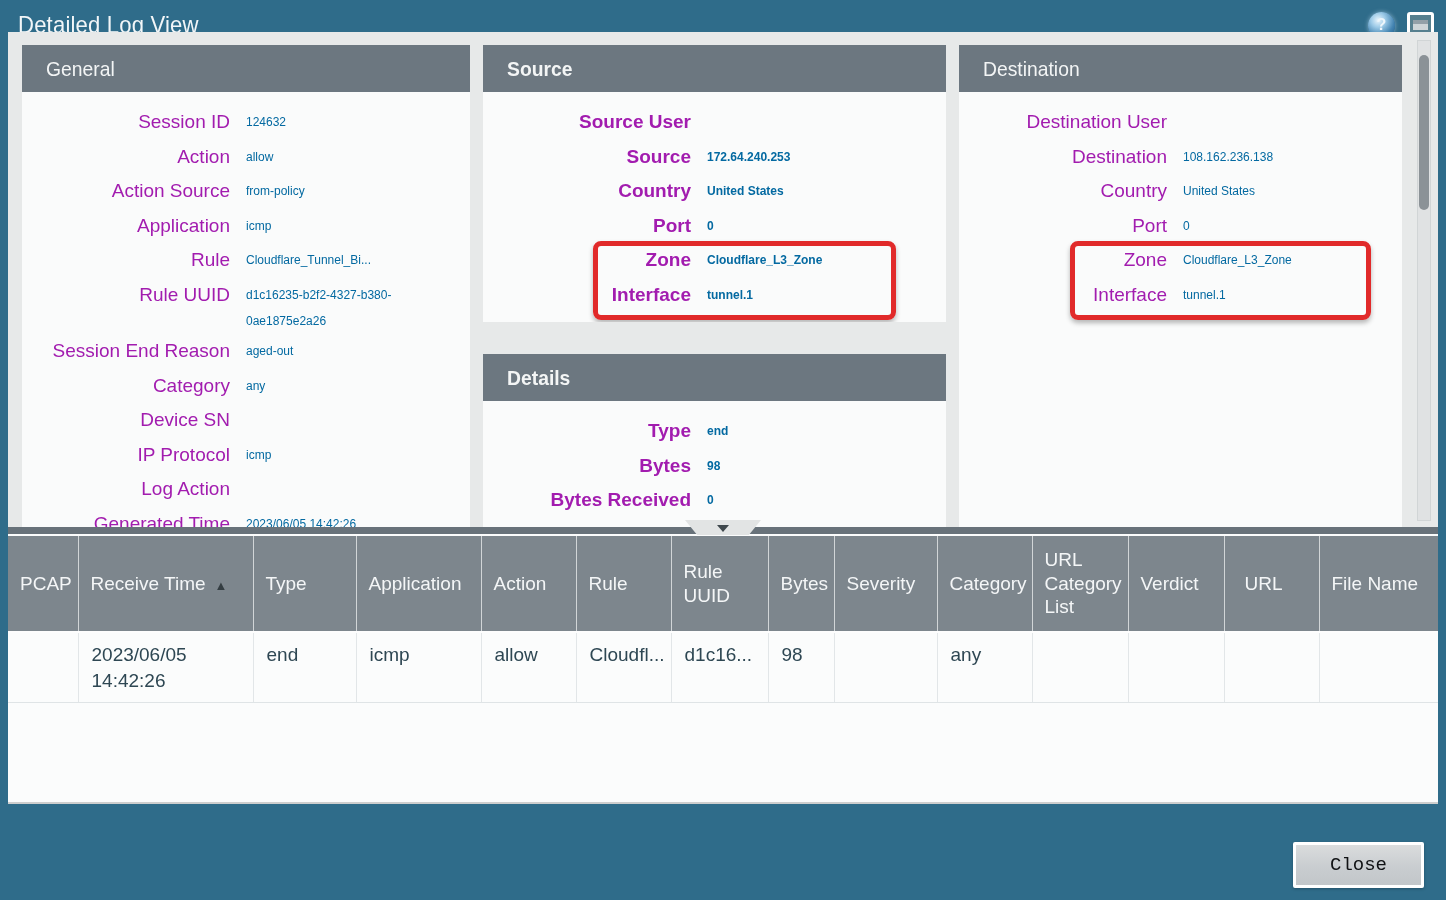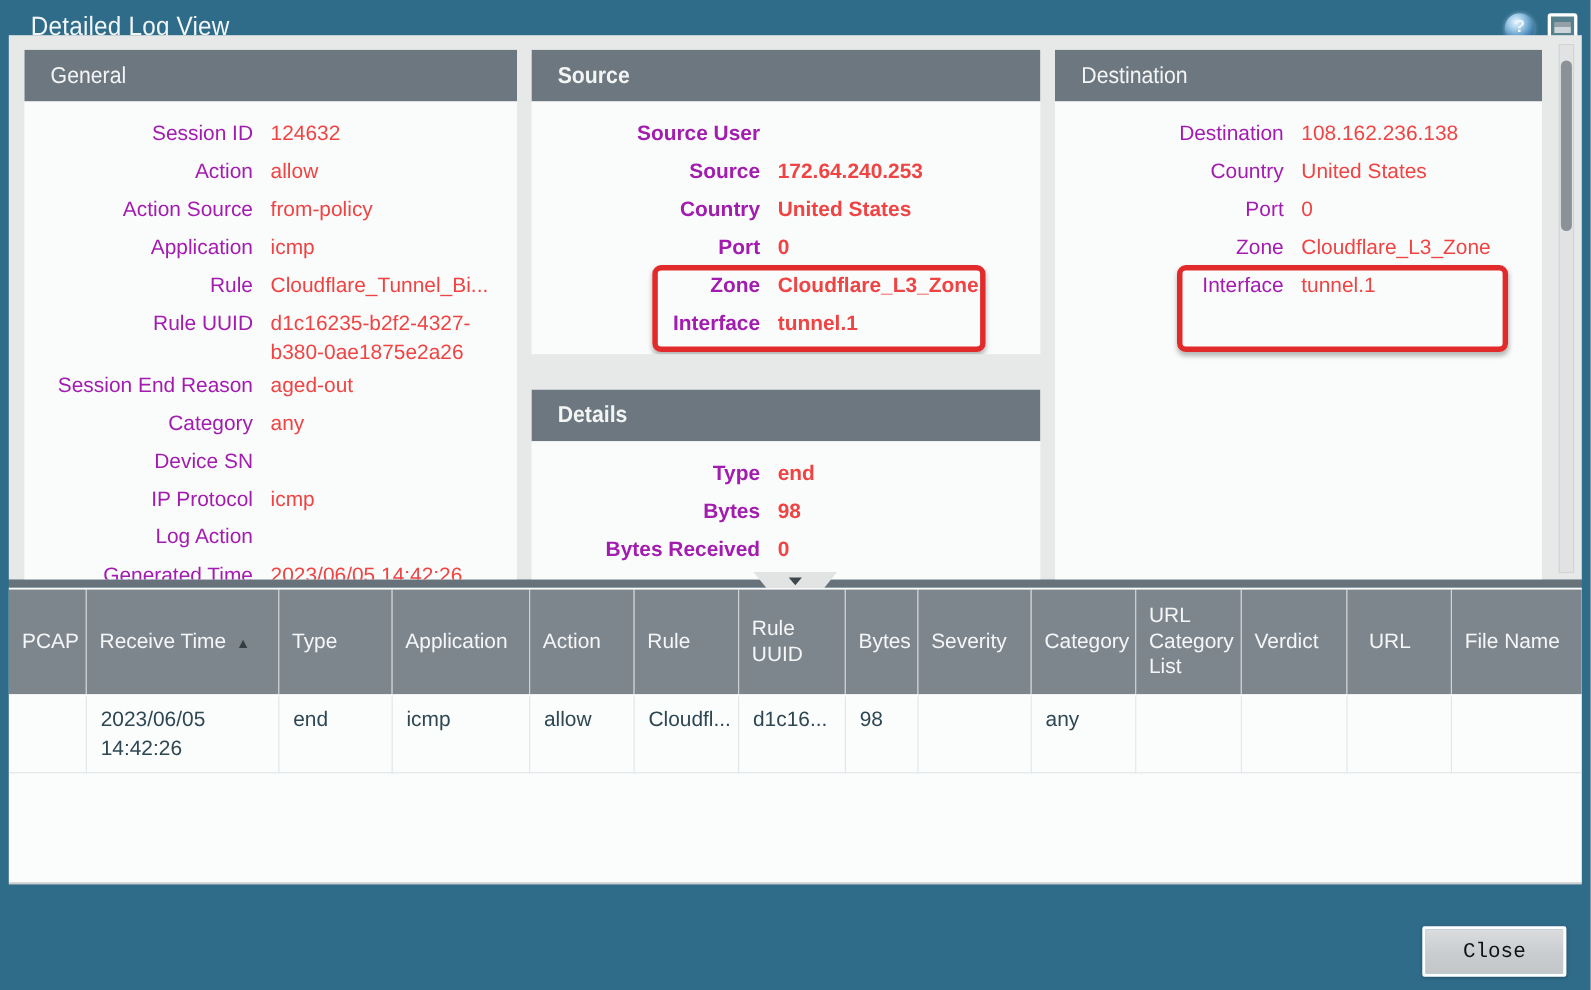--- a/index.html
+++ b/index.html
@@ -6,21 +6,21 @@
   html, body { width: 1446px; height: 900px; overflow: hidden; }
   body {
     background: #2f6c8a;
     font-family: "Liberation Sans", sans-serif;
     position: relative;
   }
 
   
   .titlebar {
     position: absolute; left: 0; top: 0; right: 0; height: 50px;
-    display: flex; align-items: center; padding: 0 12px 0 28px; gap: 44px;
+    display: flex; align-items: center; padding: 0 12px 0 18px; gap: 44px;
   }
   .titlebar .title {
     color: #f2f6f8; font-size: 24px; font-weight: 400;
     display: inline-block; transform: scaleX(.92); transform-origin: left center;
     letter-spacing: 0.2px;
   }
   .titlebar-icons { margin-left: auto; display: flex; align-items: center; gap: 12px; }
   .help-btn {
     width: 27px; height: 27px; border-radius: 50%;
     background: radial-gradient(circle at 38% 30%, #eaf5fc 0%, #9ecbe8 28%, #4585b2 62%, #154f7c 100%);
@@ -65,21 +65,21 @@
   .panel-body { padding: 13px 8px 0 0; }
   .panel-source { height: 277px; flex: none; overflow: hidden; }
   .panel-gap { height: 32px; flex: none; background: transparent; }
   .panel-details { flex: 1; overflow: hidden; }
 
   .kv-row {
     display: grid; grid-template-columns: 208px 1fr; column-gap: 16px;
     min-height: 34.6px; padding-top: 4px; line-height: 26px; align-items: start;
   }
   .kv-label { text-align: right; color: #a21caf; font-size: 19px; }
-  .kv-value { color: #ef4444; font-size: 19px; word-break: break-word; padding-right: 8px; }
+  .kv-value { color: #0369a1; font-size: 12px; word-break: break-word; padding-right: 8px; }
 
   .red-box {
     position: absolute; border: 5px solid #e12a2a; border-radius: 8px;
     box-shadow: 0 3px 5px rgba(0,0,0,.28); pointer-events: none;
     top: 196px; height: 79px;
   }
   .red-box-src { left: 110px; right: 50px; }
   .red-box-dst { left: 111px; right: 31px; }
 
   
@@ -282,20 +282,24 @@
           </div>
       </section>
     </div>
 
     <div class="col col3">
       <section class="panel panel-full">
         <header>
             <span>Destination</span>
           </header>
         <div class="panel-body">
+            <div class="kv-row">
+              <div class="kv-label">Destination User</div>
+              <div class="kv-value"></div>
+            </div>
             <div class="kv-row">
               <div class="kv-label">Destination</div>
               <div class="kv-value">108.162.236.138</div>
             </div>
             <div class="kv-row">
               <div class="kv-label">Country</div>
               <div class="kv-value">United States</div>
             </div>
             <div class="kv-row">
               <div class="kv-label">Port</div>

